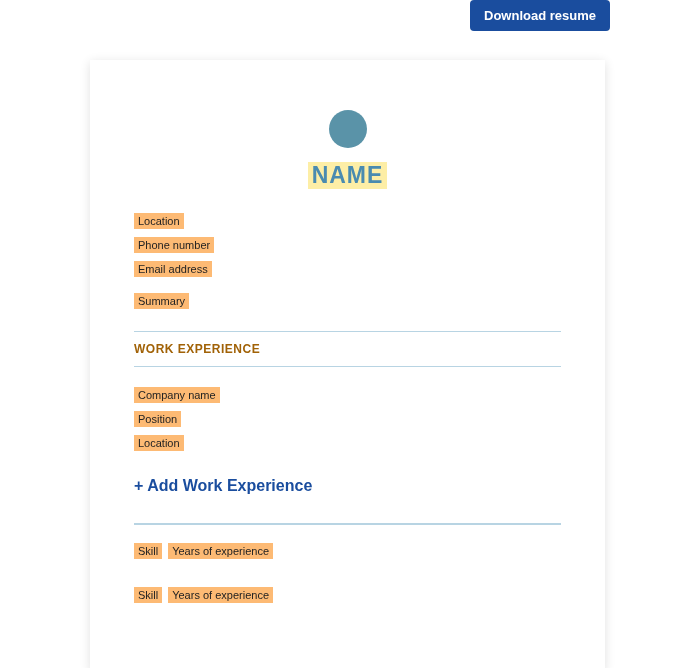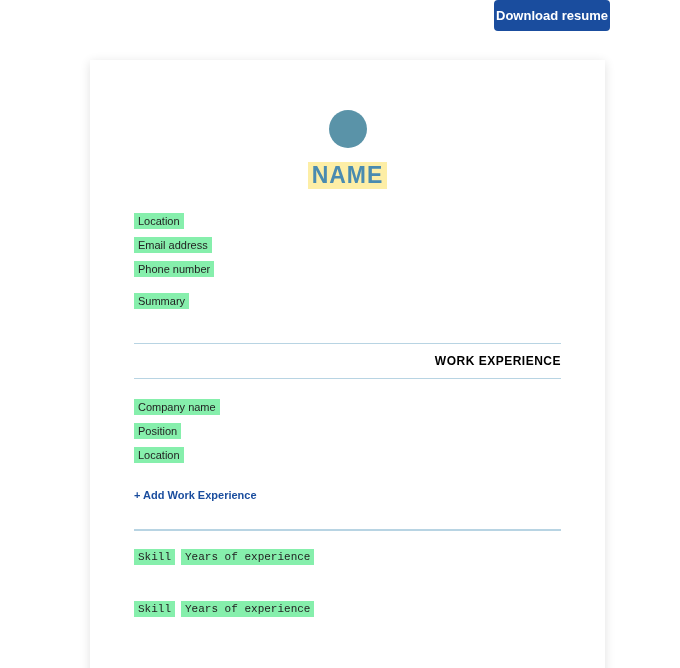--- a/index.html
+++ b/index.html
@@ -11,21 +11,21 @@
       overflow: hidden;
       position: relative;
     }
     .download-btn {
       position: absolute;
       top: 0;
       right: 70px;
       background: #1a4d9e;
       color: #ffffff;
       border: none;
-      padding: 8px 2px;
+      padding: 8px 14px;
       font-size: 13px;
       font-weight: 600;
       border-radius: 4px;
       cursor: pointer;
     }
     .paper {
       position: absolute;
       top: 60px;
       left: 90px;
       width: 515px;
@@ -47,74 +47,74 @@
       font-size: 23px;
       font-weight: 700;
       color: #4a8bb0;
       letter-spacing: 1px;
       background: #fdeea6;
       padding: 0 4px;
     }
     .fields { margin-top: 22px; }
     .field {
       display: inline-block;
-      background: #86efac;
+      background: #fdba74;
       color: #222;
       font-size: 11px;
       padding: 2px 4px;
       margin-bottom: 6px;
     }
-    .summary-block { margin-top: 8px; margin-bottom: 28px; }
+    .summary-block { margin-top: 8px; margin-bottom: 16px; }
     .section-divider {
       border: none;
       border-top: 1px solid #b8d4e3;
       margin: 0;
     }
     .section-title {
-      text-align: right;
-      color: #000000;
+      text-align: left;
+      color: #a16207;
       font-size: 12px;
       font-weight: 700;
       letter-spacing: 0.5px;
       padding: 10px 0;
     }
     .section-body { padding-top: 18px; }
     .add-link {
       color: #1a4d9e;
-      font-size: 11px;
+      font-size: 16px;
       font-weight: 600;
       cursor: pointer;
       margin-top: 20px;
       margin-bottom: 28px;
       display: inline-block;
     }
     .skill-row {
       display: flex;
       gap: 6px;
       margin-bottom: 20px;
     }
-    .skill-row .field { margin-bottom: 16px; font-family: Liberation Mono, monospace; }
+    .skill-row .field { margin-bottom: 8px; }
   </style>
 </head>
 <body>
 
 <button class="download-btn">Download resume</button>
 
 <div class="paper">
 
   <div class="avatar"></div>
 
   <div class="name-wrap">
     <span class="name">NAME</span>
   </div>
 
   <div class="fields">
     <div><span class="field">Location</span></div>
+    <div><span class="field">Phone number</span></div>
     <div><span class="field">Email address</span></div>
-    <div><span class="field">Phone number</span></div>
   </div>
 
   <div class="summary-block">
     <span class="field">Summary</span>
   </div>
 
   
   <hr class="section-divider">
   <div class="section-title">WORK EXPERIENCE</div>
   <hr class="section-divider">

